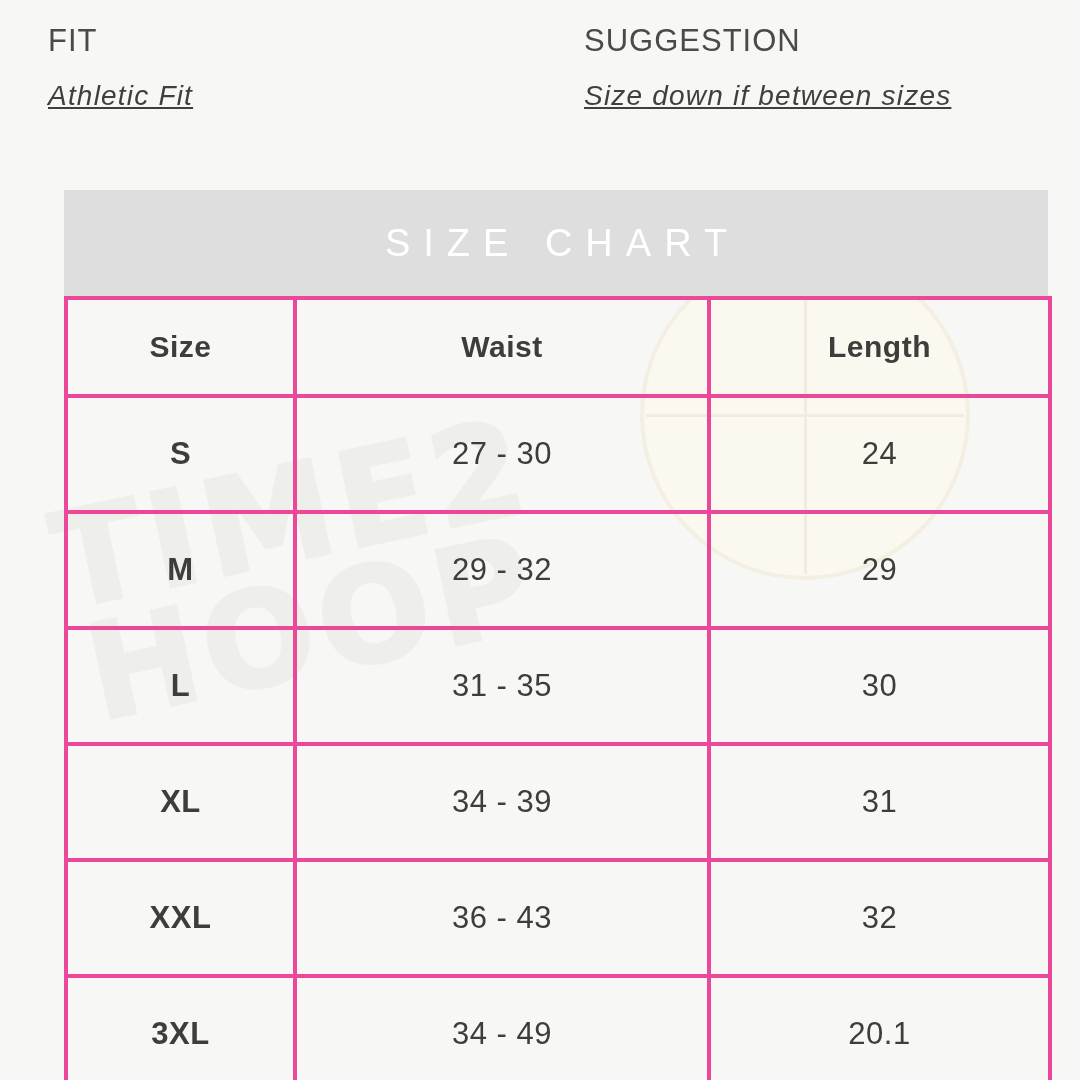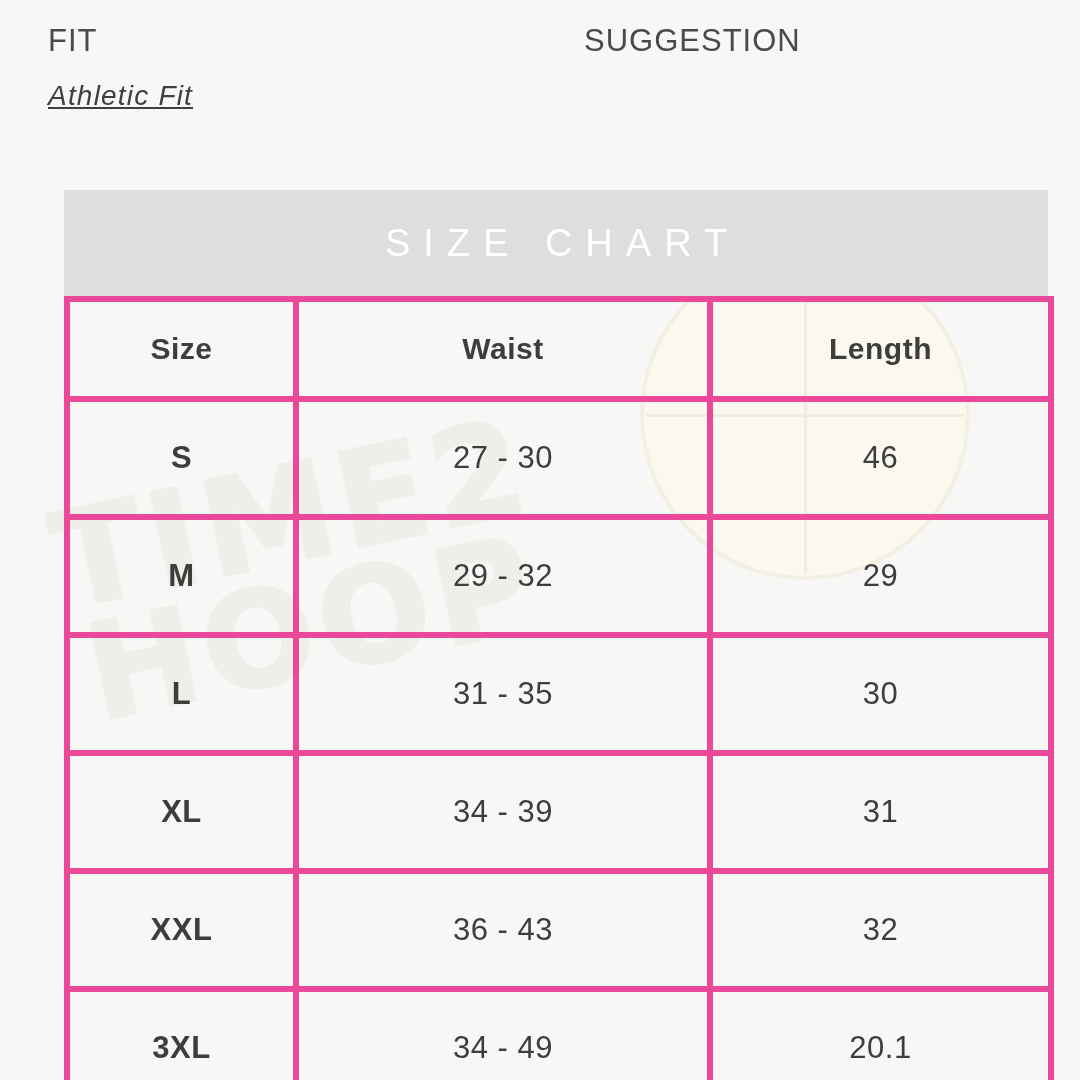--- a/index.html
+++ b/index.html
@@ -146,21 +146,21 @@
   }
 
   table.size-table {
     width: 984px;
     border-collapse: collapse;
     table-layout: fixed;
     background: transparent;
   }
   table.size-table th,
   table.size-table td {
-    border: 6px solid #ec4899;
+    border: 4px solid #ec4899;
     height: 110px;
     text-align: center;
     vertical-align: middle;
     font-size: 31px;
     color: #3d3d3b;
     background: transparent;
   }
   table.size-table thead th {
     font-weight: bold;
     font-size: 30px;
@@ -191,20 +191,21 @@
     </div>
   </div>
 
   <div class="top-row">
     <div class="fit-block">
       <div class="label-head">FIT</div>
       <div class="label-val">Athletic Fit</div>
     </div>
     <div class="sugg-block">
       <div class="label-head">SUGGESTION</div>
+      <div class="label-val">Size down if between sizes</div>
     </div>
   </div>
 
   <div class="chart-wrap">
     <div class="chart-title-bar">
       <div class="chart-title">SIZE CHART</div>
     </div>
 
     <table class="size-table">
       <colgroup>
@@ -216,21 +217,21 @@
         <tr>
           <th>Size</th>
           <th>Waist</th>
           <th>Length</th>
         </tr>
       </thead>
       <tbody>
         <tr>
           <td>S</td>
           <td>27 - 30</td>
-          <td>46</td>
+          <td>24</td>
         </tr>
         <tr>
           <td>M</td>
           <td>29 - 32</td>
           <td>29</td>
         </tr>
         <tr>
           <td>L</td>
           <td>31 - 35</td>
           <td>30</td>

